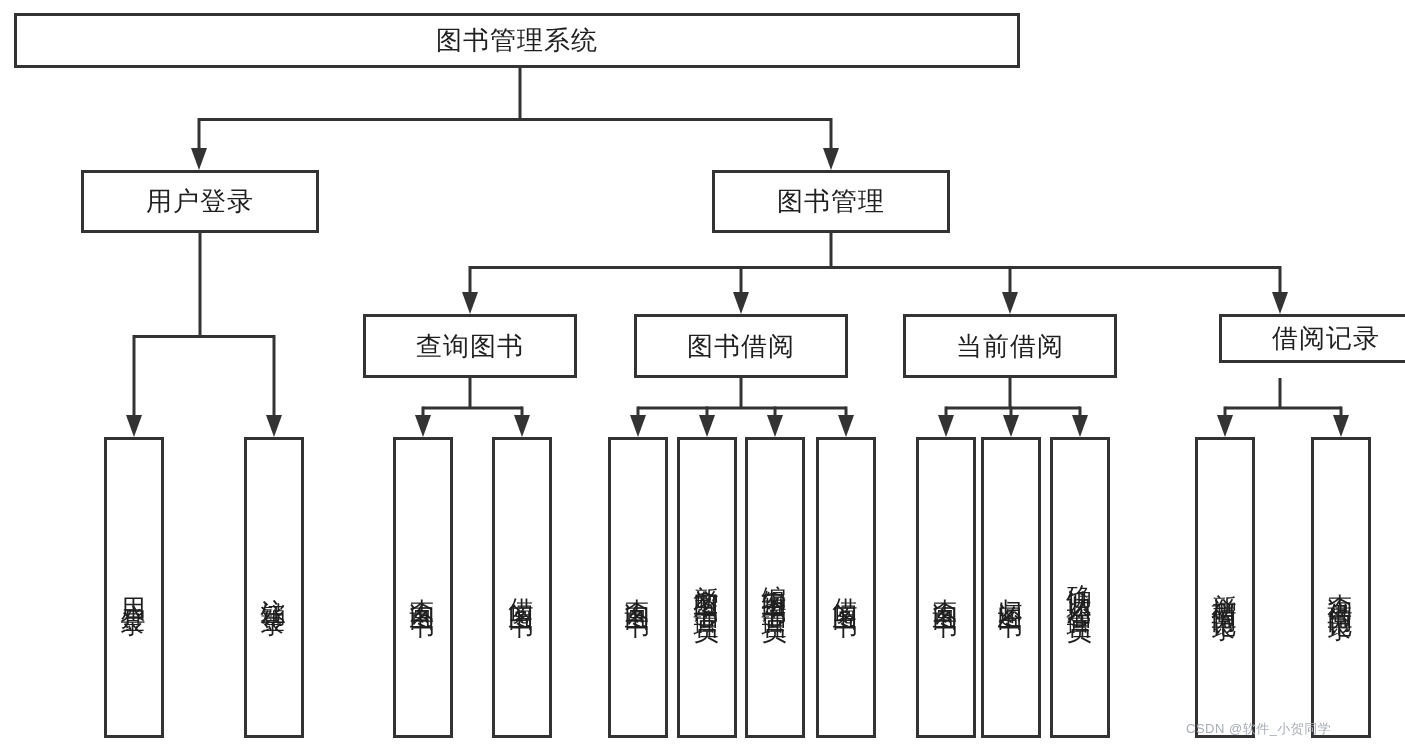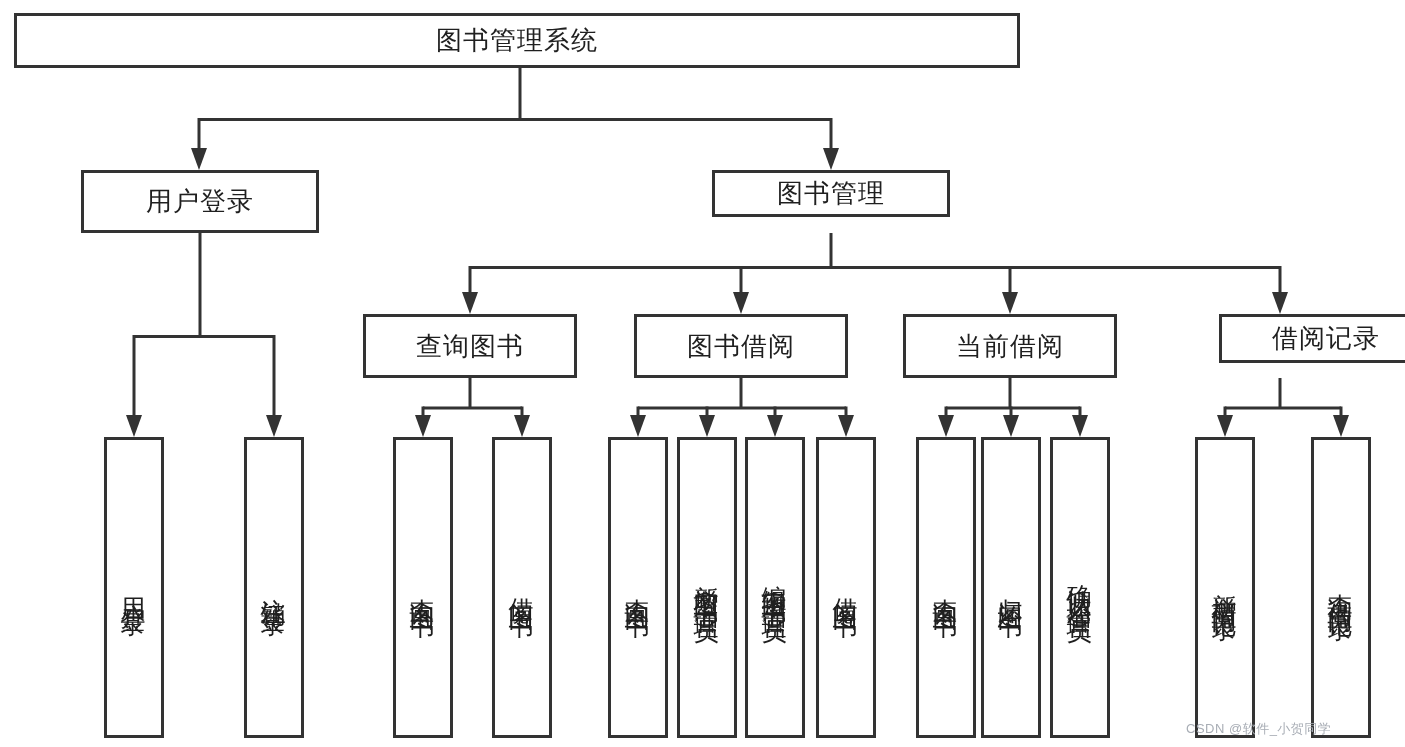--- a/index.html
+++ b/index.html
@@ -94,21 +94,21 @@
     </g>
   </svg>
 
   <div class="box h" style="left:14px;top:13px;width:1006px;height:55px">
     <span>图书管理系统</span>
   </div>
 
   <div class="box h" style="left:81px;top:170px;width:238px;height:63px">
     <span>用户登录</span>
   </div>
-  <div class="box h" style="left:712px;top:170px;width:238px;height:47px">
+  <div class="box h" style="left:712px;top:170px;width:238px;height:63px">
     <span>图书管理</span>
   </div>
 
   <div class="box h" style="left:363px;top:314px;width:214px;height:64px">
     <span>查询图书</span>
   </div>
   <div class="box h" style="left:634px;top:314px;width:214px;height:64px">
     <span>图书借阅</span>
   </div>
   <div class="box h" style="left:903px;top:314px;width:214px;height:64px">

